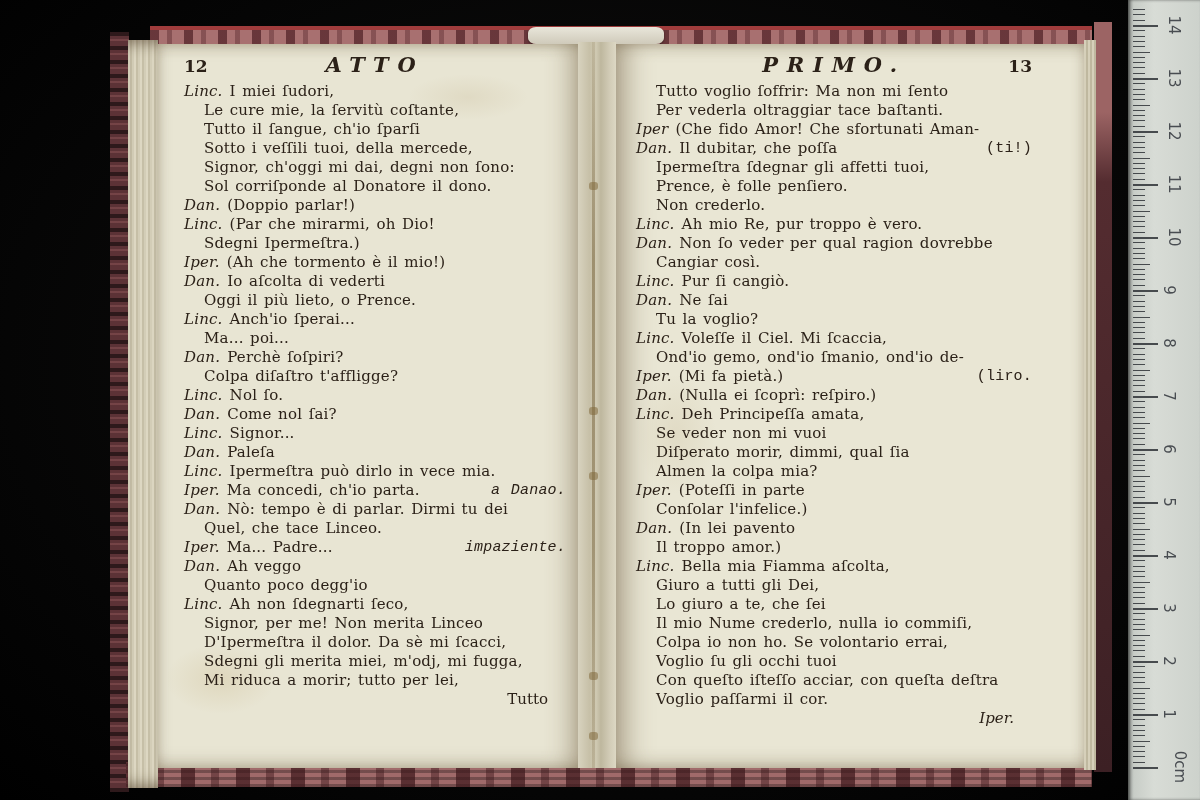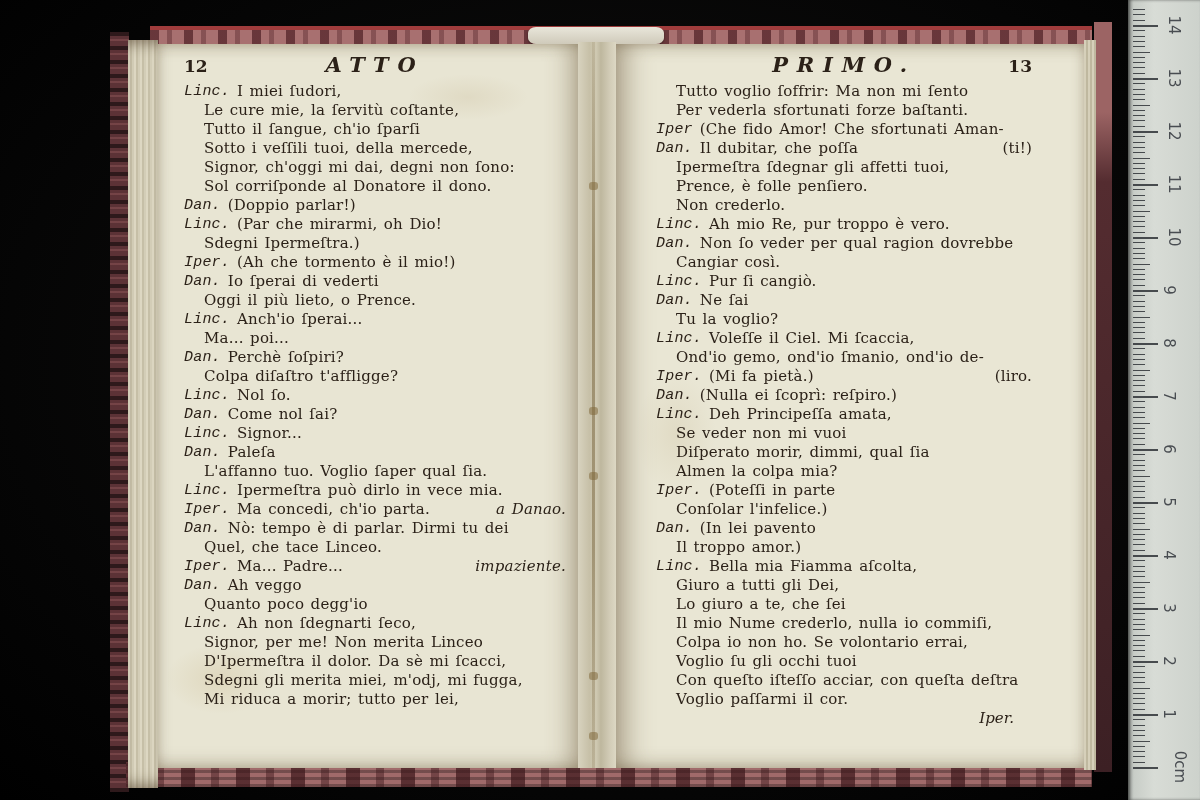--- a/index.html
+++ b/index.html
@@ -51,26 +51,26 @@
     background:rgba(130,105,60,.55);}
 
   
   .pg-header{display:grid;grid-template-columns:1fr auto 1fr;align-items:baseline;
     padding:8px 0 2px 0;margin-bottom:3px;}
   .pgnum{font-weight:bold;font-size:17px;}
   .pgnum.left{justify-self:start;}
   .pgnum.right{justify-self:end;grid-column:3;}
   .pgtitle{grid-column:2;font-style:italic;font-weight:bold;font-size:21px;letter-spacing:.42em;}
   #page-left .page-inner{padding:0 12px 0 26px;box-sizing:border-box;}
-  #page-right .page-inner{padding:0 52px 0 40px;box-sizing:border-box;}
+  #page-right .page-inner{padding:0 52px 0 20px;box-sizing:border-box;}
   .lines{font-size:15px;line-height:19px;word-spacing:1.5px;letter-spacing:.2px;}
   .line{display:flex;white-space:nowrap;}
   .line.indent{padding-left:20px;}
-  .speaker{font-style:italic;margin-right:7px;font-family:Liberation Mono, monospace;}
-  .note{margin-left:auto;padding-left:8px;}
+  .speaker{font-style:italic;margin-right:7px;}
+  .note{margin-left:auto;padding-left:8px;font-family:Liberation Mono, monospace;}
   .note.it{font-style:italic;}
   .catchword{font-size:15px;line-height:19px;text-align:right;padding-right:18px;}
   .catchword.it{font-style:italic;}
   .stain{position:absolute;border-radius:50%;pointer-events:none;}
   .s1{left:8px;top:600px;width:110px;height:70px;background:radial-gradient(closest-side,rgba(165,130,55,.14),rgba(165,130,55,0));}
   .s2{left:250px;top:30px;width:120px;height:46px;background:radial-gradient(closest-side,rgba(150,120,60,.10),rgba(150,120,60,0));}
   .s3{left:20px;top:330px;width:80px;height:120px;background:radial-gradient(closest-side,rgba(150,120,60,.10),rgba(150,120,60,0));}
 
   
   #ruler{position:absolute;left:1128px;top:0;width:72px;height:800px;
@@ -135,21 +135,21 @@
           </div>
           <div class="line indent">
             <span class="t">Sdegni Ipermeſtra.)</span>
           </div>
           <div class="line">
             <span class="speaker">Iper.</span>
             <span class="t">(Ah che tormento è il mio!)</span>
           </div>
           <div class="line">
             <span class="speaker">Dan.</span>
-            <span class="t">Io ſperai di vederti</span>
+            <span class="t">Io aſcolta di vederti</span>
           </div>
           <div class="line indent">
             <span class="t">Oggi il più lieto, o Prence.</span>
           </div>
           <div class="line">
             <span class="speaker">Linc.</span>
             <span class="t">Anch'io ſperai...</span>
           </div>
           <div class="line indent">
             <span class="t">Ma... poi...</span>
@@ -169,23 +169,20 @@
             <span class="speaker">Dan.</span>
             <span class="t">Come nol ſai?</span>
           </div>
           <div class="line">
             <span class="speaker">Linc.</span>
             <span class="t">Signor...</span>
           </div>
           <div class="line">
             <span class="speaker">Dan.</span>
             <span class="t">Paleſa</span>
-          </div>
-          <div class="line indent">
-            <span class="t">L'affanno tuo. Voglio ſaper qual ſia.</span>
           </div>
           <div class="line">
             <span class="speaker">Linc.</span>
             <span class="t">Ipermeſtra può dirlo in vece mia.</span>
           </div>
           <div class="line">
             <span class="speaker">Iper.</span>
             <span class="t">Ma concedi, ch'io parta.</span>
             <span class="note it">a Danao.</span>
           </div>
@@ -218,20 +215,21 @@
           <div class="line indent">
             <span class="t">D'Ipermeſtra il dolor. Da sè mi ſcacci,</span>
           </div>
           <div class="line indent">
             <span class="t">Sdegni gli merita miei, m'odj, mi fugga,</span>
           </div>
           <div class="line indent">
             <span class="t">Mi riduca a morir; tutto per lei,</span>
           </div>
         </div>
+      <div class="catchword" id="left-catchword">Tutto</div>
     </div>
   </div>
 
   <div id="gutter">
     <div class="crease"></div>
     <div class="stitch" style="top:140px"></div>
     <div class="stitch" style="top:365px"></div>
     <div class="stitch" style="top:430px"></div>
     <div class="stitch" style="top:630px"></div>
     <div class="stitch" style="top:690px"></div>
@@ -243,21 +241,21 @@
       <div class="pg-header">
         <span></span>
         <span class="pgtitle">PRIMO.</span>
         <span class="pgnum right">13</span>
       </div>
       <div class="lines" id="right-lines">
           <div class="line indent">
             <span class="t">Tutto voglio ſoffrir: Ma non mi ſento</span>
           </div>
           <div class="line indent">
-            <span class="t">Per vederla sfortunati forze baſtanti.</span>
+            <span class="t">Per vederla oltraggiar tace baſtanti.</span>
           </div>
           <div class="line">
             <span class="speaker">Iper</span>
             <span class="t">(Che fido Amor! Che sfortunati Aman-</span>
           </div>
           <div class="line">
             <span class="speaker">Dan.</span>
             <span class="t">Il dubitar, che poſſa</span>
             <span class="note">(ti!)</span>
           </div>

